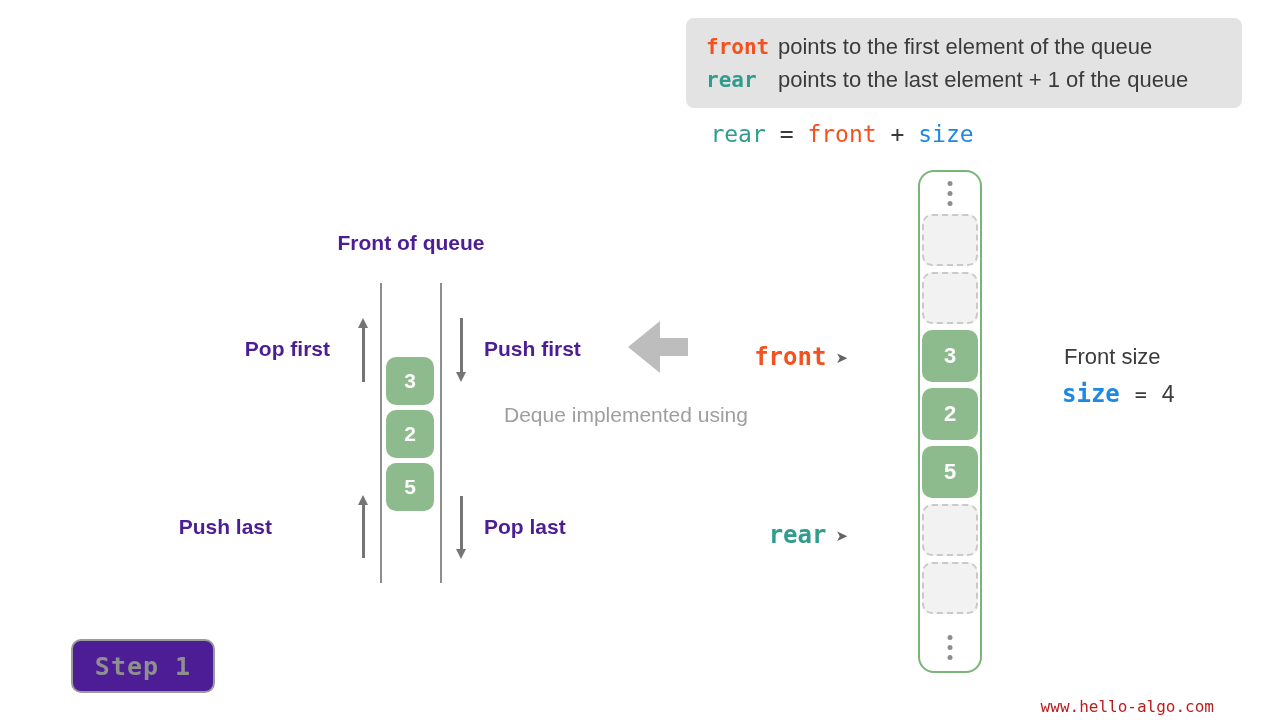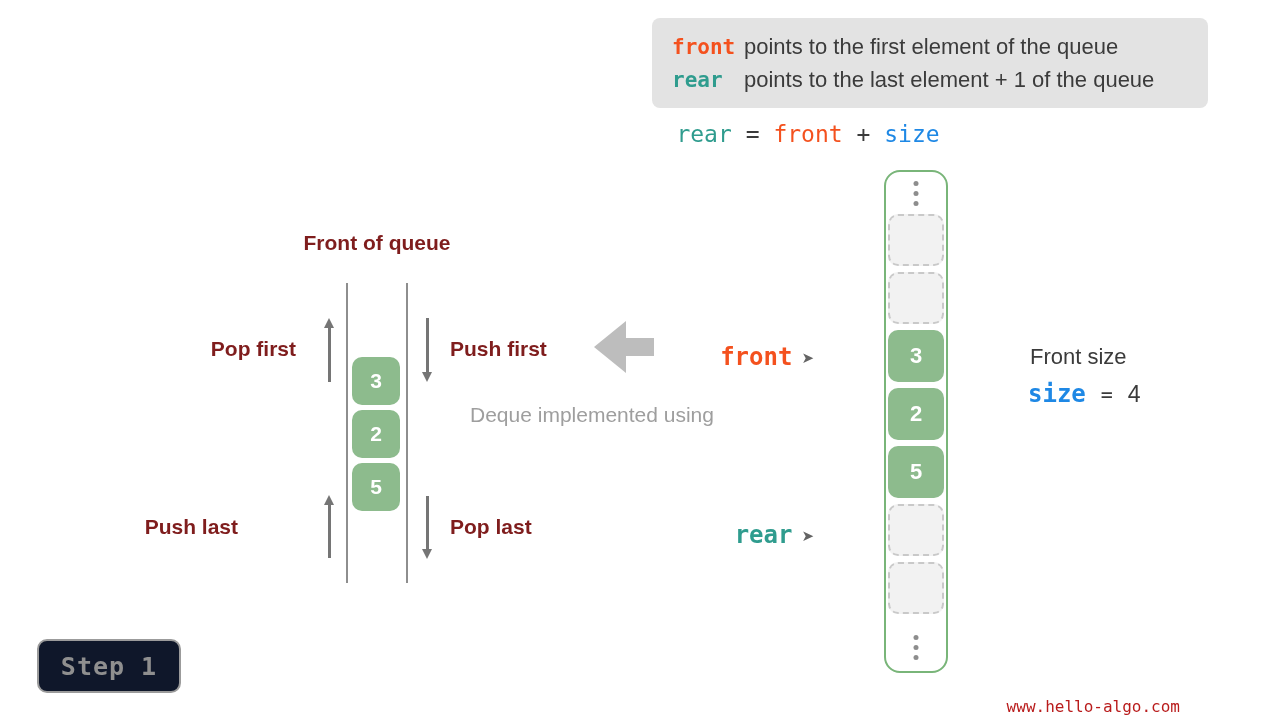--- a/index.html
+++ b/index.html
@@ -3,20 +3,21 @@
 <meta charset="utf-8">
 <style>
   * { margin: 0; padding: 0; box-sizing: border-box; }
   html, body { background: #ffffff; }
   .canvas {
     position: relative;
     width: 1220px; height: 720px;
     background: #ffffff;
     font-family: "Liberation Sans", sans-serif;
     overflow: hidden;
+    margin-left: 34px;
   }
   .orange { color: #f4511e; }
   .teal   { color: #2f9c8e; }
   .blue   { color: #1e88e5; }
   .dark   { color: #3b3b3b; }
 
   
   .legend {
     position: absolute; left: 652px; top: 18px;
     width: 556px; height: 90px;
@@ -28,21 +29,21 @@
   .legend-kw { font-family: "DejaVu Sans Mono", monospace; font-weight: bold; font-size: 21px; width: 72px; display: inline-block; }
 
   
   .formula {
     position: absolute; left: 640px; top: 121px; width: 336px;
     text-align: center; font-family: "DejaVu Sans Mono", monospace;
     font-weight: normal; font-size: 23px; white-space: pre;
   }
 
   
-  .h-label { position: absolute; font-weight: bold; font-size: 21px; color: #7f1d1d; }
+  .h-label { position: absolute; font-weight: bold; font-size: 21px; color: #4c1d95; }
   .centered { text-align: center; }
   .vline { position: absolute; width: 2px; background: #8e8e8e; top: 283px; height: 300px; }
   .vline.l1 { left: 346px; }
   .vline.l2 { left: 406px; }
 
   .stack-values {
     position: absolute; left: 352px; top: 357px; width: 48px;
     display: flex; flex-direction: column; gap: 5px;
   }
   .stack-values .val-box {
@@ -106,21 +107,21 @@
   
   .qsize-title { position: absolute; left: 1030px; top: 344px; font-size: 22px; color: #3b3b3b; }
   .qsize-line { position: absolute; left: 1028px; top: 380px; display: flex; align-items: center; }
   .qsize-var { font-family: "DejaVu Sans Mono", monospace; font-weight: bold; font-size: 24px; }
   .qsize-eq { font-family: "DejaVu Sans Mono", monospace; font-size: 20px; color: #3b3b3b; margin-left: 15px; }
   .qsize-val { font-size: 23px; color: #3b3b3b; margin-left: 15px; }
 
   
   .step-badge {
     position: absolute; left: 37px; top: 639px; width: 144px; height: 54px;
-    background: #0f172a; border: 2px solid #9b9b9b; border-radius: 10px;
+    background: #4c1d95; border: 2px solid #9b9b9b; border-radius: 10px;
     display: flex; align-items: center; justify-content: center;
     font-family: "DejaVu Sans Mono", monospace; font-weight: bold;
     font-size: 25px; color: #8f8f8f; letter-spacing: 1px; white-space: pre;
   }
   .watermark {
     position: absolute; right: 40px; top: 697px;
     font-family: "DejaVu Sans Mono", monospace; font-size: 16px; color: #b91c1c;
   }
 </style>
 </head>

